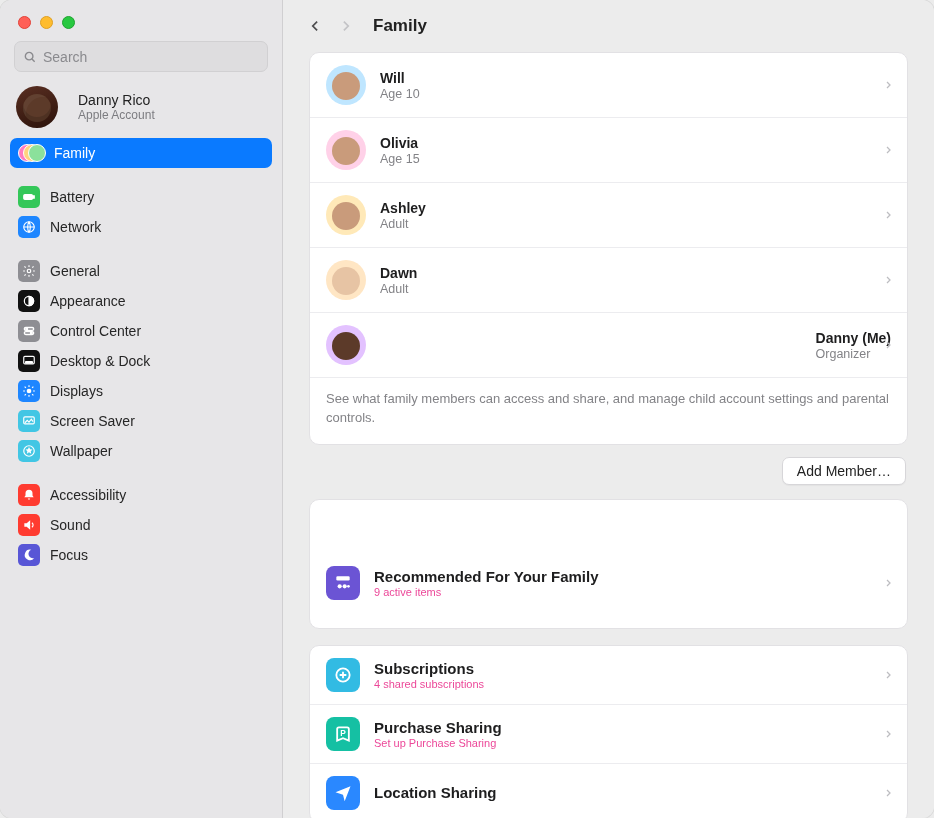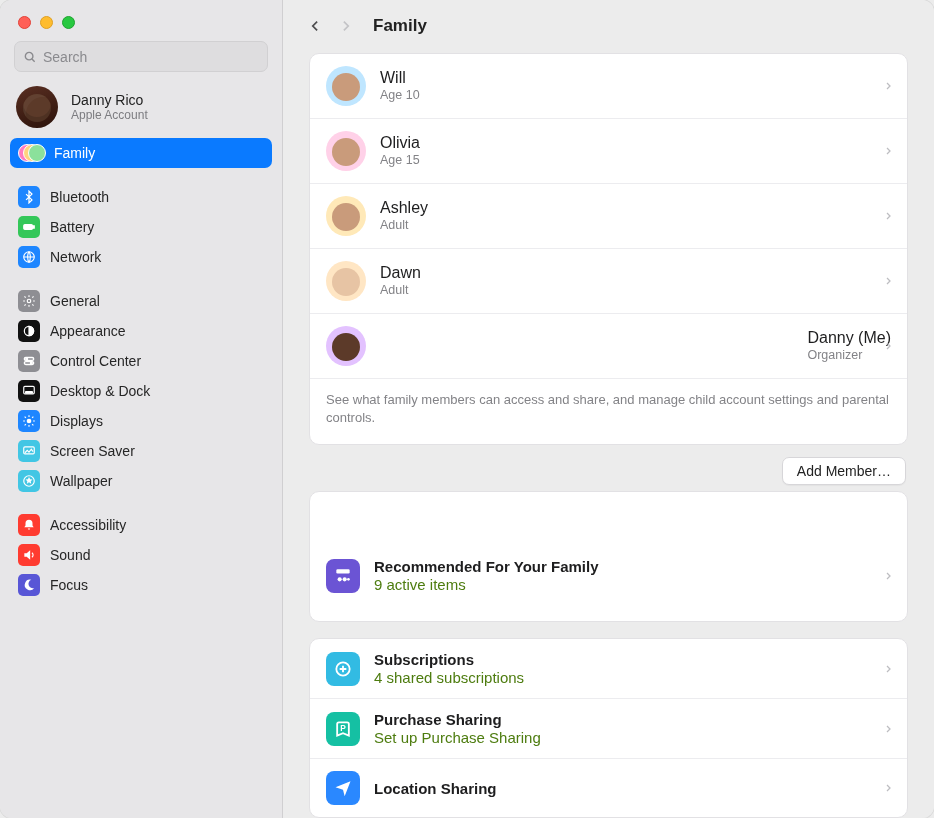--- a/index.html
+++ b/index.html
@@ -39,21 +39,21 @@
   }
   .search input {
     border:none; background:transparent; outline:none;
     font-size:14px; color:#333; flex:1; margin-left:6px;
   }
   .search input::placeholder { color:#8a8a8e; }
 
   .sidebar-scroll { overflow-y:auto; padding: 0 10px 10px 10px; }
 
   .account-row {
-    display:flex; align-items:center; gap:13px;
+    display:flex; align-items:center; gap:20px;
     padding: 6px 6px 10px 6px;
   }
   .avatar {
     width:42px; height:42px; border-radius:50%;
     background: linear-gradient(160deg,#5a2f22,#2b120a);
     position:relative; overflow:hidden;
     display:flex; justify-content:center; align-items:flex-end;
   }
   .avatar .face {
     width:68%; height:68%; border-radius:50%;
@@ -135,36 +135,36 @@
   .member-row:last-of-type { border-bottom:none;justify-content:space-between; }
   .m-avatar {
     width:40px; height:40px; border-radius:50%;
     display:flex; align-items:flex-end; justify-content:center;
     overflow:hidden;
   }
   .m-avatar .f {
     width:70%; height:70%; border-radius:50%;
     margin-bottom:12%;
   }
-  .m-name { font-size:16px; font-weight:400; color:#1e1e1f; }
+  .m-name { font-size:14px; font-weight:700; color:#1e1e1f; }
   .m-sub  { font-size:12.5px; color:#838387; margin-top:1px; }
   .row-chevron {
     position:absolute; right:14px; top:50%; transform:translateY(-50%);
     color:#bdbdc1;
   }
   .panel-footnote {
     padding: 12px 16px 16px 16px;
     font-size:13px; color:#838387;
     border-top:1px solid #ececef;
     line-height:1.45;
   }
 
   .button-row {
     display:flex; justify-content:flex-end;
-    padding: 12px 2px 6px 2px;
+    padding: 12px 2px 14px 2px;
   }
   .mac-button {
     background:#fff; border:1px solid #d7d6d9; border-radius:7px;
     box-shadow: 0 1px 1px rgba(0,0,0,0.04);
     font-size:14px; padding:5px 14px; color:#222;
   }
 
   .feature-row {
     display:flex; align-items:center; gap:14px;
     padding:12px 16px; position:relative;
@@ -173,21 +173,21 @@
   .f-icon {
     width:34px; height:34px; border-radius:8px;
     display:flex; align-items:center; justify-content:center;
     color:#fff; font-size:17px; flex-shrink:0;
   }
   .f-purple { background:#6b54d4; }
   .f-cyan   { background:#32bbe3; }
   .f-teal   { background:#15c0a3; }
   .f-blue   { background:#2a88ff; }
   .f-title { font-size:15px; font-weight:600; color:#1e1e1f; }
-  .f-sub   { font-size:15px; color:#4d7c0f; margin-top:1px; }
+  .f-sub   { font-size:11px; color:#ec4899; margin-top:1px; }
 
   .panel + .panel { margin-top:16px; }
   .panel.solo .feature-row { padding:28px 16px;margin-top:38px; }
 
   
   svg { display:block; }
 </style>
 </head>
 <body>
 
@@ -227,28 +227,20 @@
         <span class="side-icon icon-family">
           <span class="bubble b1"></span>
             <span class="bubble b2"></span>
             <span class="bubble b3"></span>
         </span>
         <span>Family</span>
       </div>
 
       <div class="side-group-gap"></div>
 
-      <div class="side-item">
-        <span class="side-icon icon-bt">
-          <svg width="14" height="14" viewBox="0 0 24 24" fill="none" stroke="#fff" stroke-width="2.2">
-              <path d="M7 7l10 10-5 5V2l5 5L7 17"></path>
-            </svg>
-        </span>
-        <span>Bluetooth</span>
-      </div>
       <div class="side-item">
         <span class="side-icon icon-batt">
           <svg width="14" height="14" viewBox="0 0 24 24" fill="none" stroke="#fff" stroke-width="2">
               <rect x="3" y="8" width="15" height="8" rx="2" fill="#fff"></rect>
               <rect x="19" y="10" width="2" height="4" fill="#fff"></rect>
             </svg>
         </span>
         <span>Battery</span>
       </div>
       <div class="side-item">

